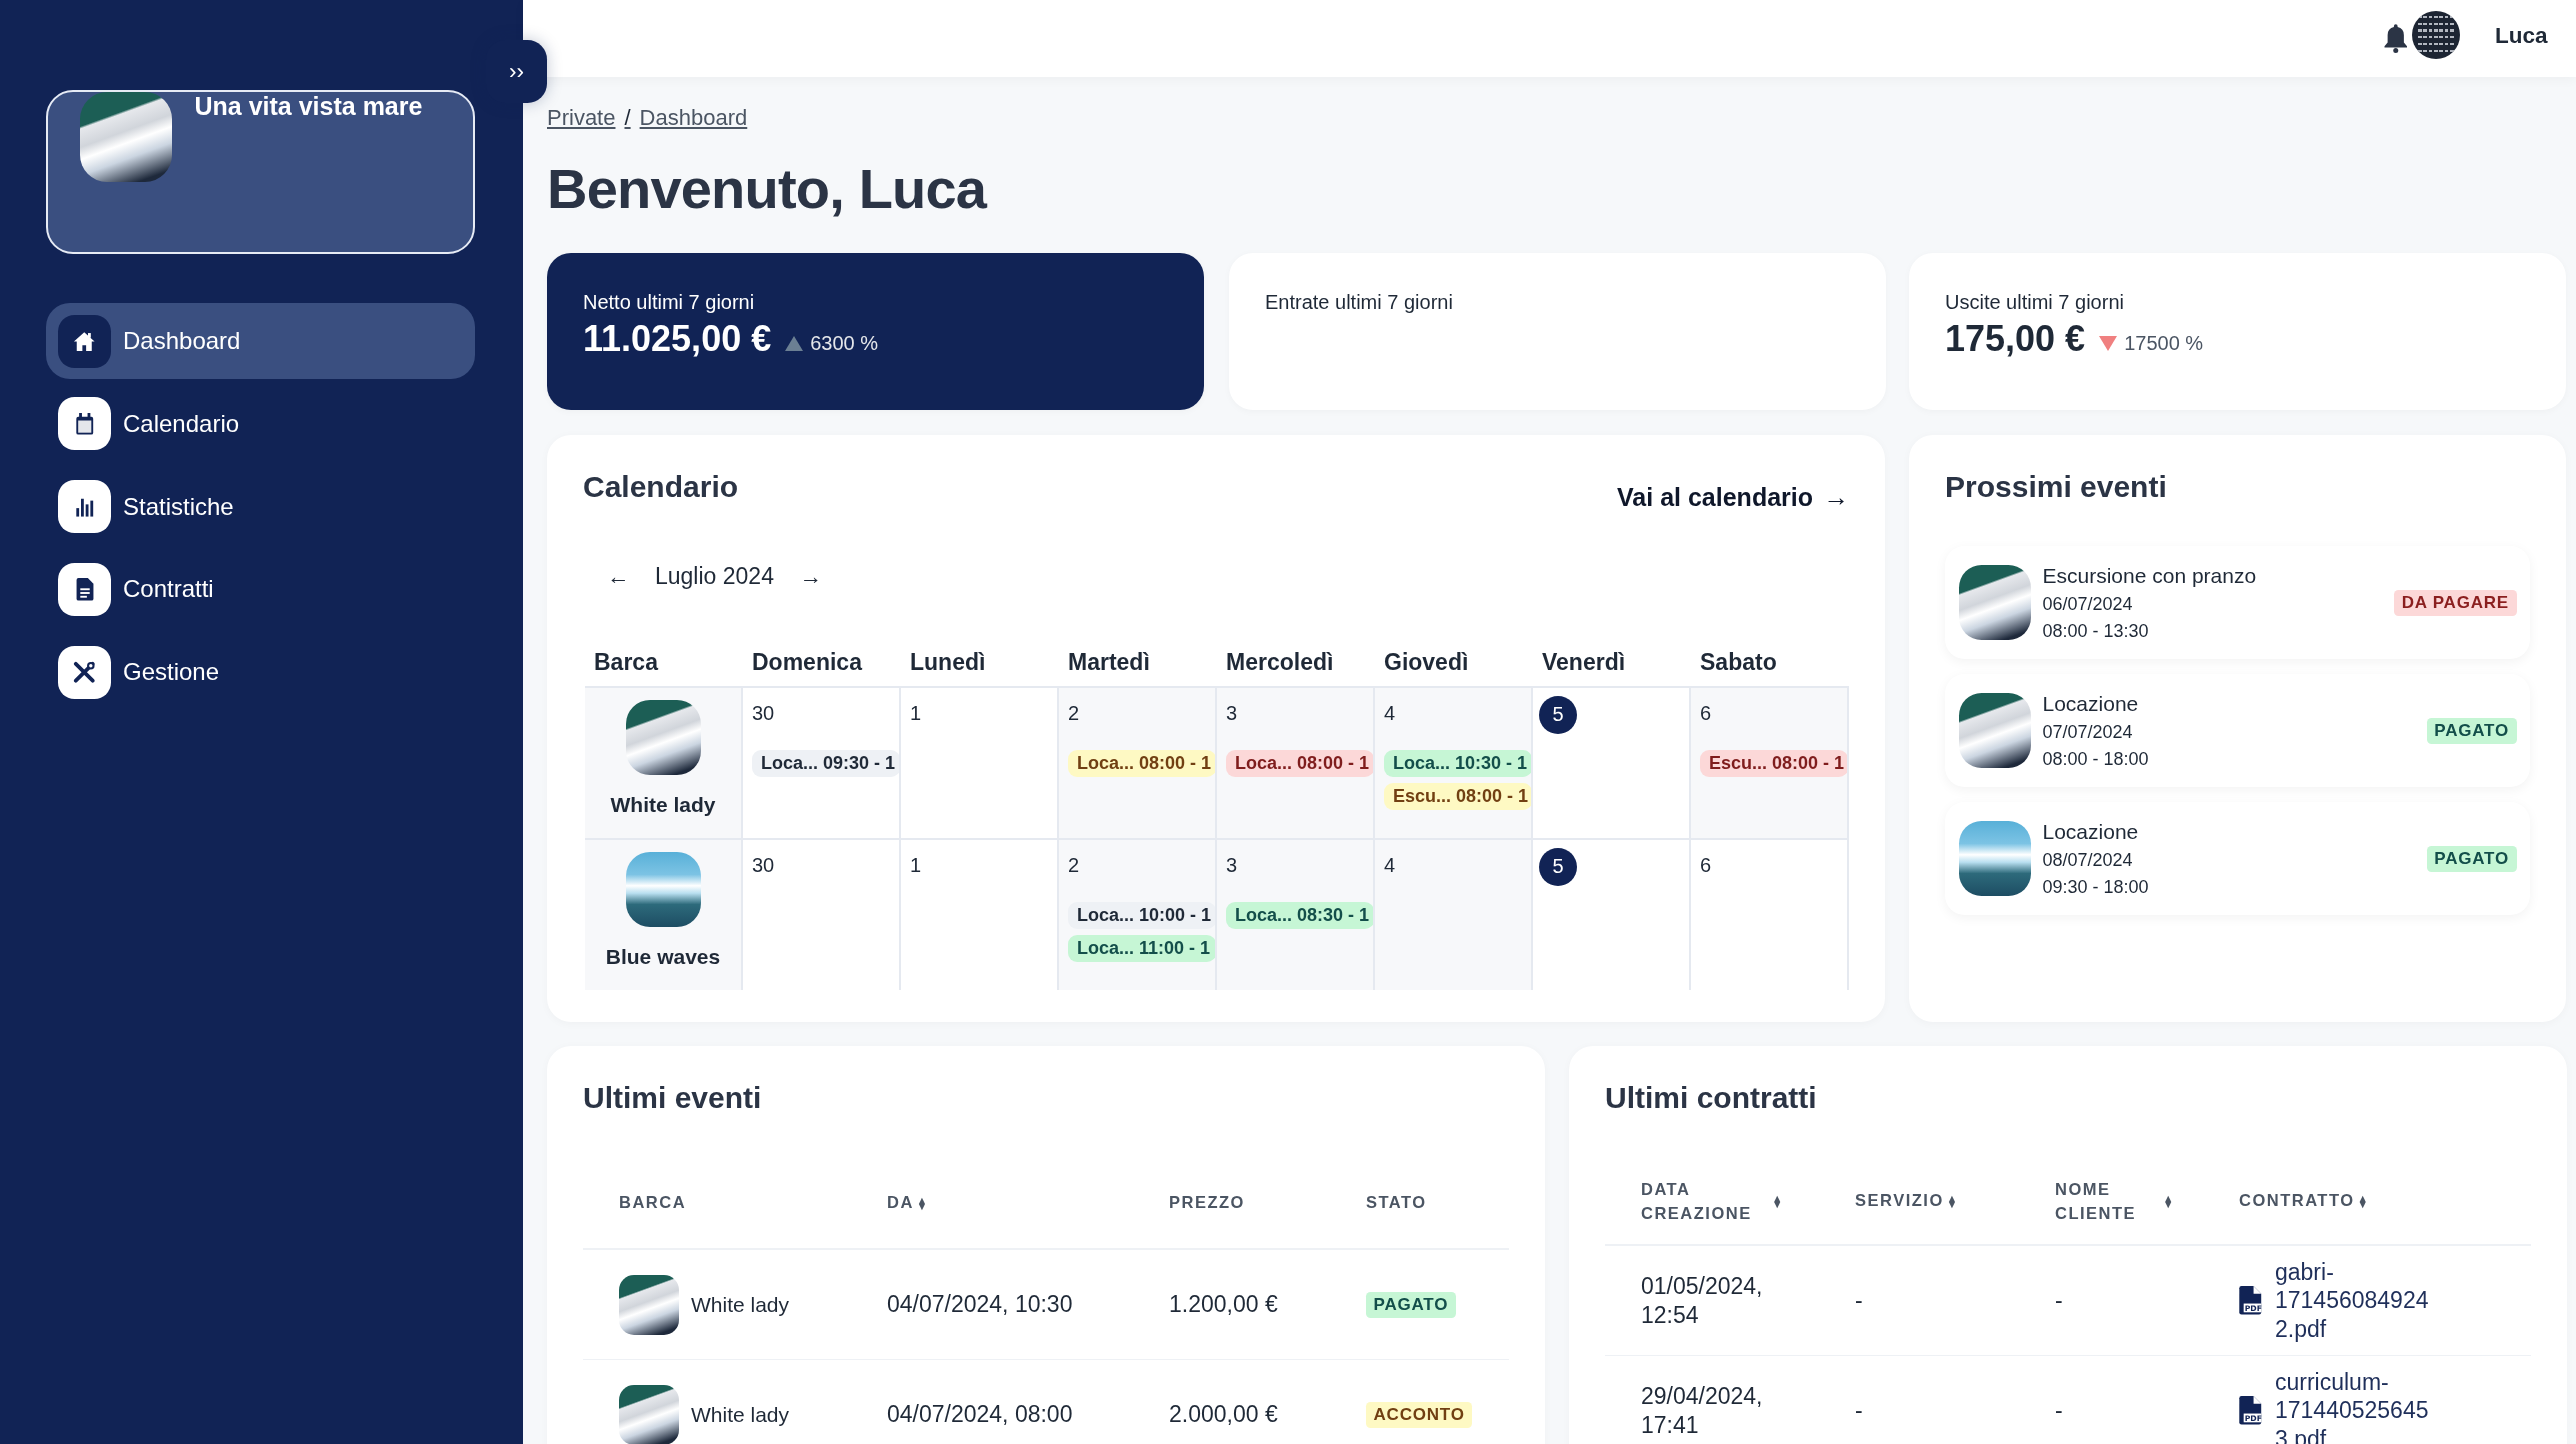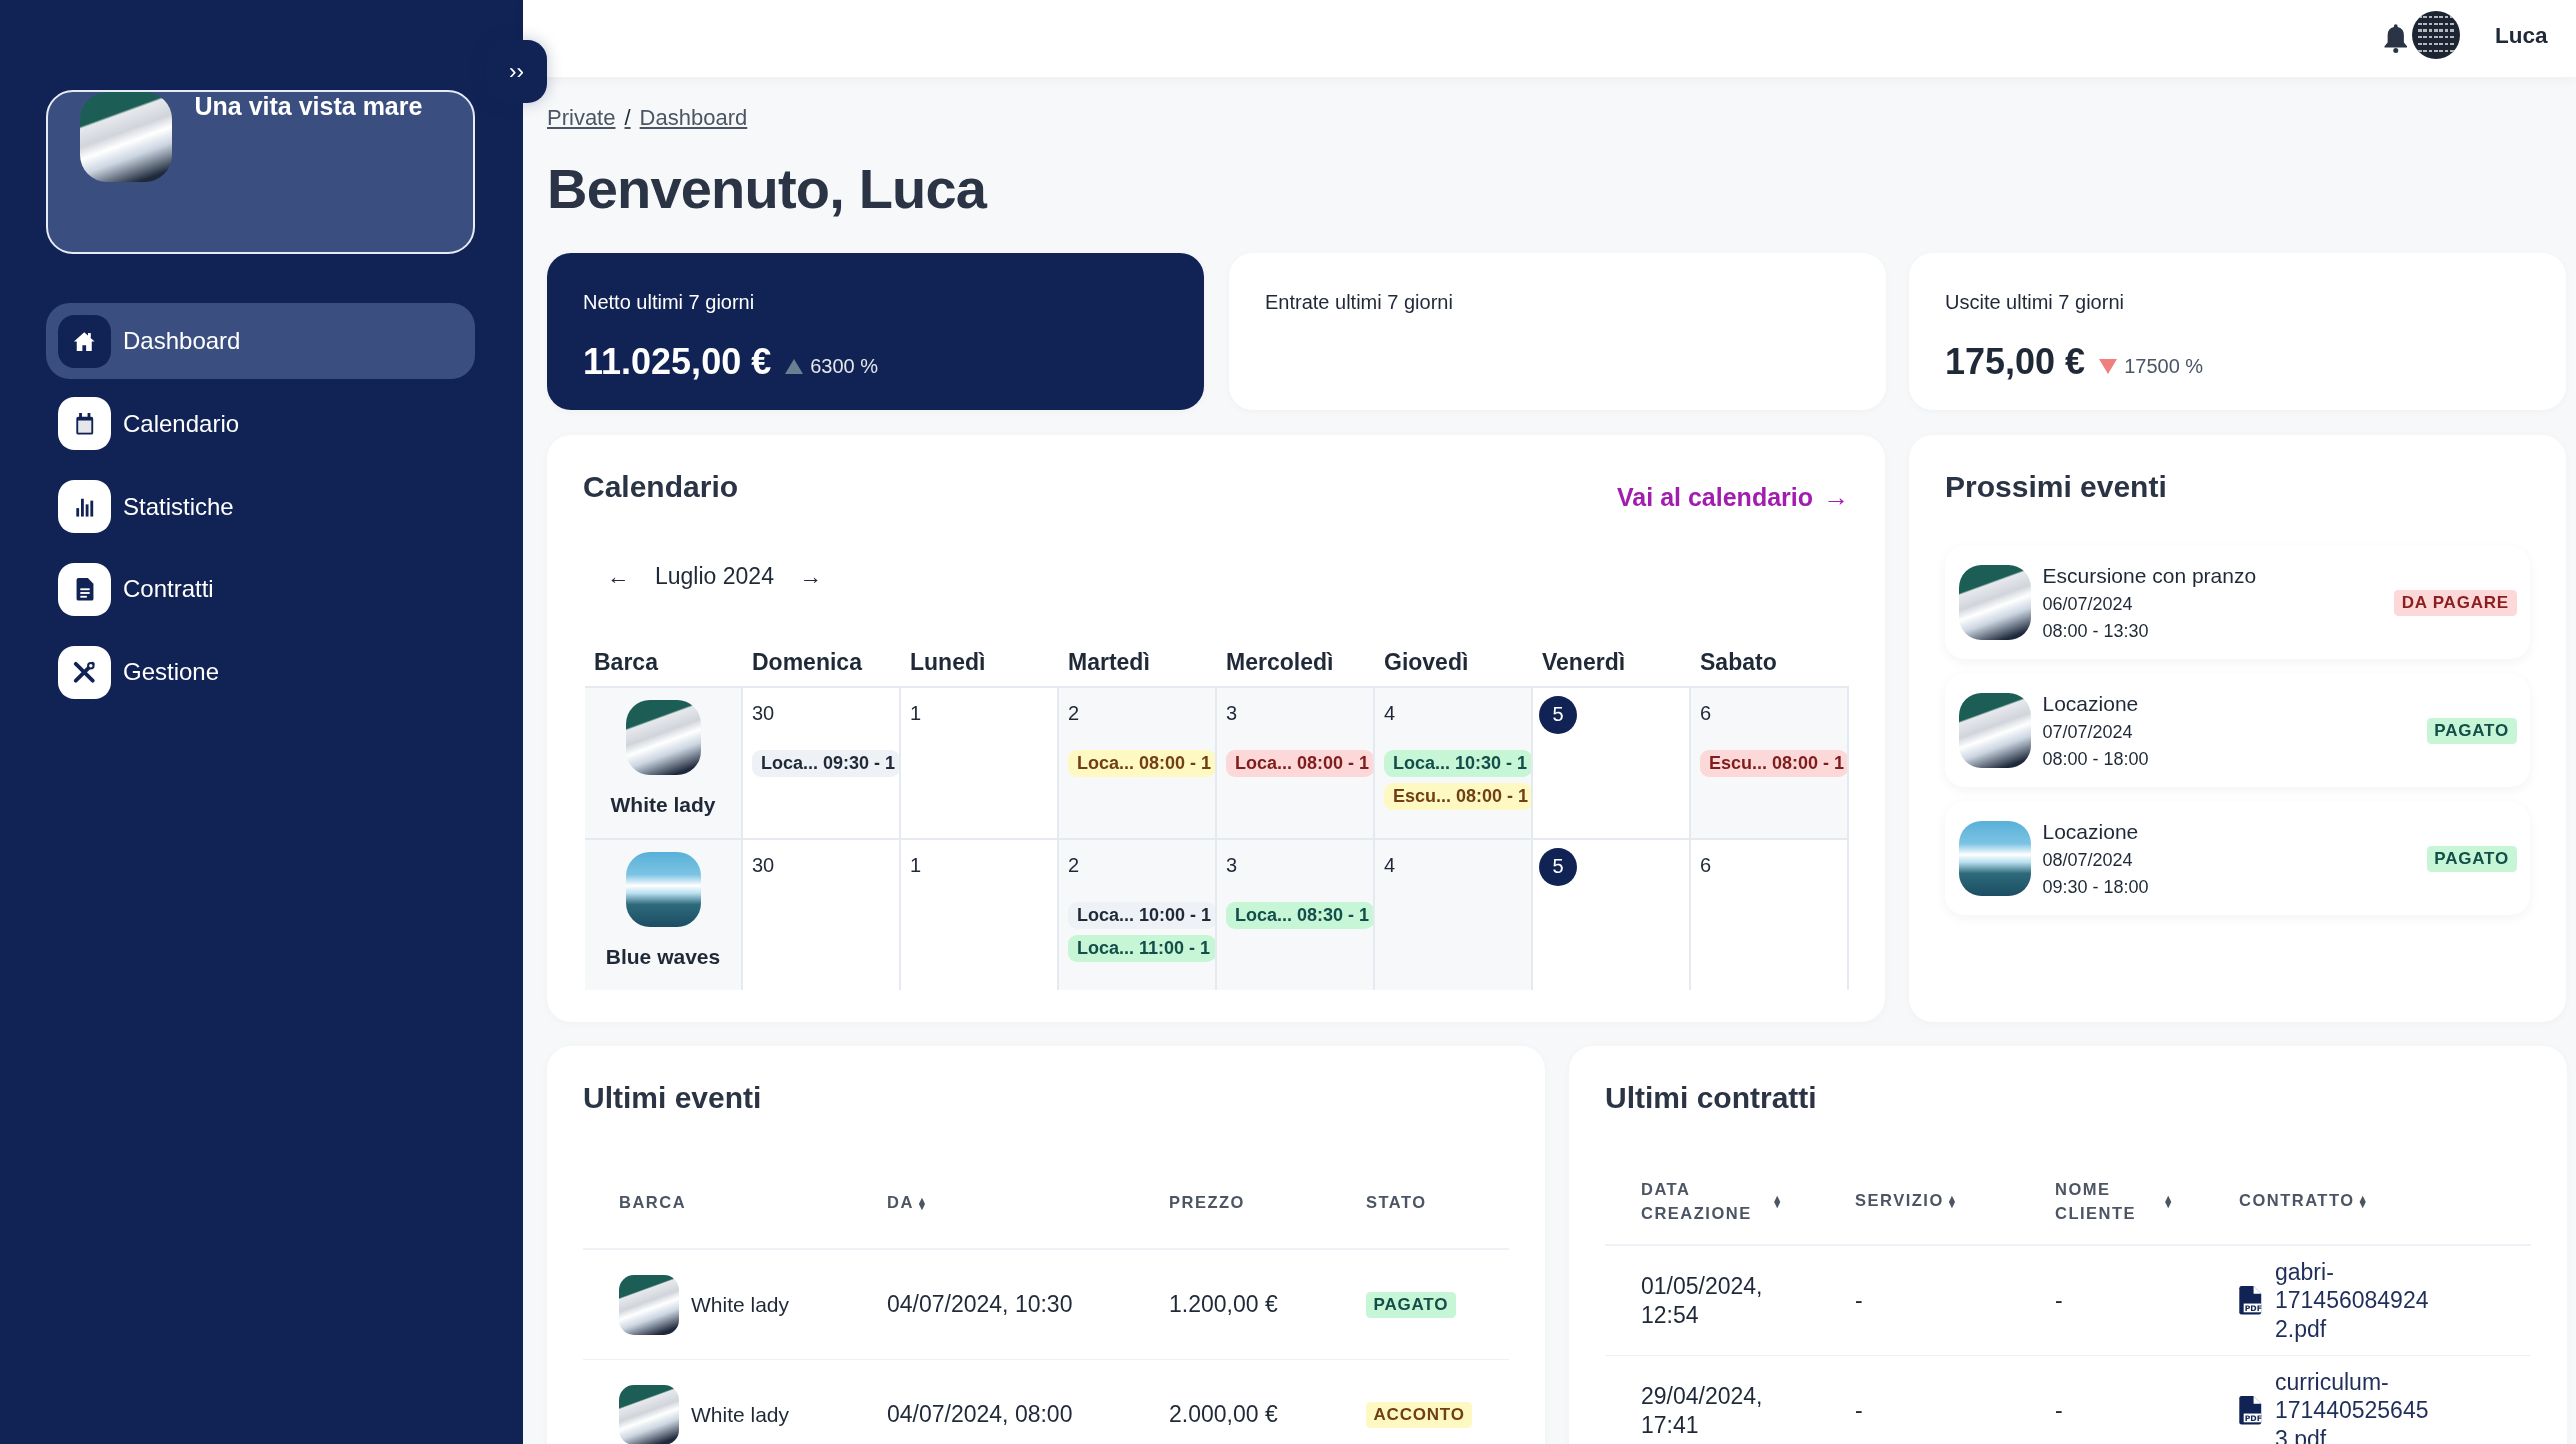--- a/index.html
+++ b/index.html
@@ -28,34 +28,34 @@
   .user-name { position: absolute; right: 28.5px; top: 22.5px; font-size: 22.5px; font-weight: bold; color: #1f2937; cursor: pointer; }
 
   .breadcrumb { position: absolute; left: 547px; top: 105px; font-size: 22px; color: #4b5563; text-decoration: underline; }
   .breadcrumb .sep { margin: 0 9px; color: #1f2937; }
   .page-title { position: absolute; left: 547px; top: 156px; font-size: 56px; font-weight: bold; color: #2b3445; letter-spacing: -0.8px; }
 
   
   .stat { position: absolute; top: 253px; height: 157px; width: 657px; border-radius: 24px; background: #fff; padding: 38px 0 0 36px; box-shadow: 0 1.5px 7.5px rgba(0,0,0,0.03); }
   .stat.dark { background: #112355; color: #fff; }
   .stat-label { font-size: 20px; }
-  .stat-row { display: flex; align-items: baseline; margin-top: 27px; }
+  .stat-row { display: flex; align-items: baseline; margin-top: 4px; }
   .stat-value { font-size: 36px; font-weight: bold; }
   .trend { display: flex; align-items: center; margin-left: 13.5px; font-size: 20px; color: #4b5563; }
   .stat.dark .trend { color: #e5e7eb; }
   .tri-up { width: 0; height: 0; border-left: 9.8px solid transparent; border-right: 9.8px solid transparent; border-bottom: 15px solid #6b7f93; margin-right: 7.5px; }
   .tri-down { width: 0; height: 0; border-left: 9px solid transparent; border-right: 9px solid transparent; border-top: 15px solid #f08080; margin-right: 7.5px; }
 
   
   .card { position: absolute; background: #fff; border-radius: 24px; box-shadow: 0 1.5px 9px rgba(0,0,0,0.03); }
   .card-title { position: absolute; left: 36px; top: 35px; font-size: 30px; font-weight: bold; color: #2b3445; }
 
   
   .cal-card { left: 547px; top: 435px; width: 1338px; height: 587px; }
-  .goto-cal { position: absolute; right: 36px; top: 48px; font-size: 25px; font-weight: bold; color: #a21caf; display: flex; align-items: center; cursor: pointer; }
+  .goto-cal { position: absolute; right: 36px; top: 48px; font-size: 25px; font-weight: bold; color: #0f172a; display: flex; align-items: center; cursor: pointer; }
   .goto-cal .arr { margin-left: 10.5px; font-size: 25.5px; }
   .month-nav { position: absolute; left: 60px; top: 128px; display: flex; align-items: center; font-size: 23px; color: #1f2937; }
   .month-nav .arrow { font-size: 22.5px; cursor: pointer; }
   .month-nav .month { margin: 0 25.5px; }
   .cal-grid { position: absolute; left: 38px; top: 203px; }
   .cal-head { display: flex; height: 48px; align-items: center; }
   .cal-head div { width: 158px; font-size: 23px; font-weight: bold; color: #1f2937; padding-left: 9px; }
   .cal-row { display: flex; border-top: 2.3px solid #e5e9f0; }
   .cal-row + .cal-row { border-top: 2.3px solid #e5e9f0; }
   .boat-cell { width: 158px; height: 150px; background: #f7f8fa; display: flex; flex-direction: column; align-items: center; border-right: 2.3px solid #e5e9f0; }

